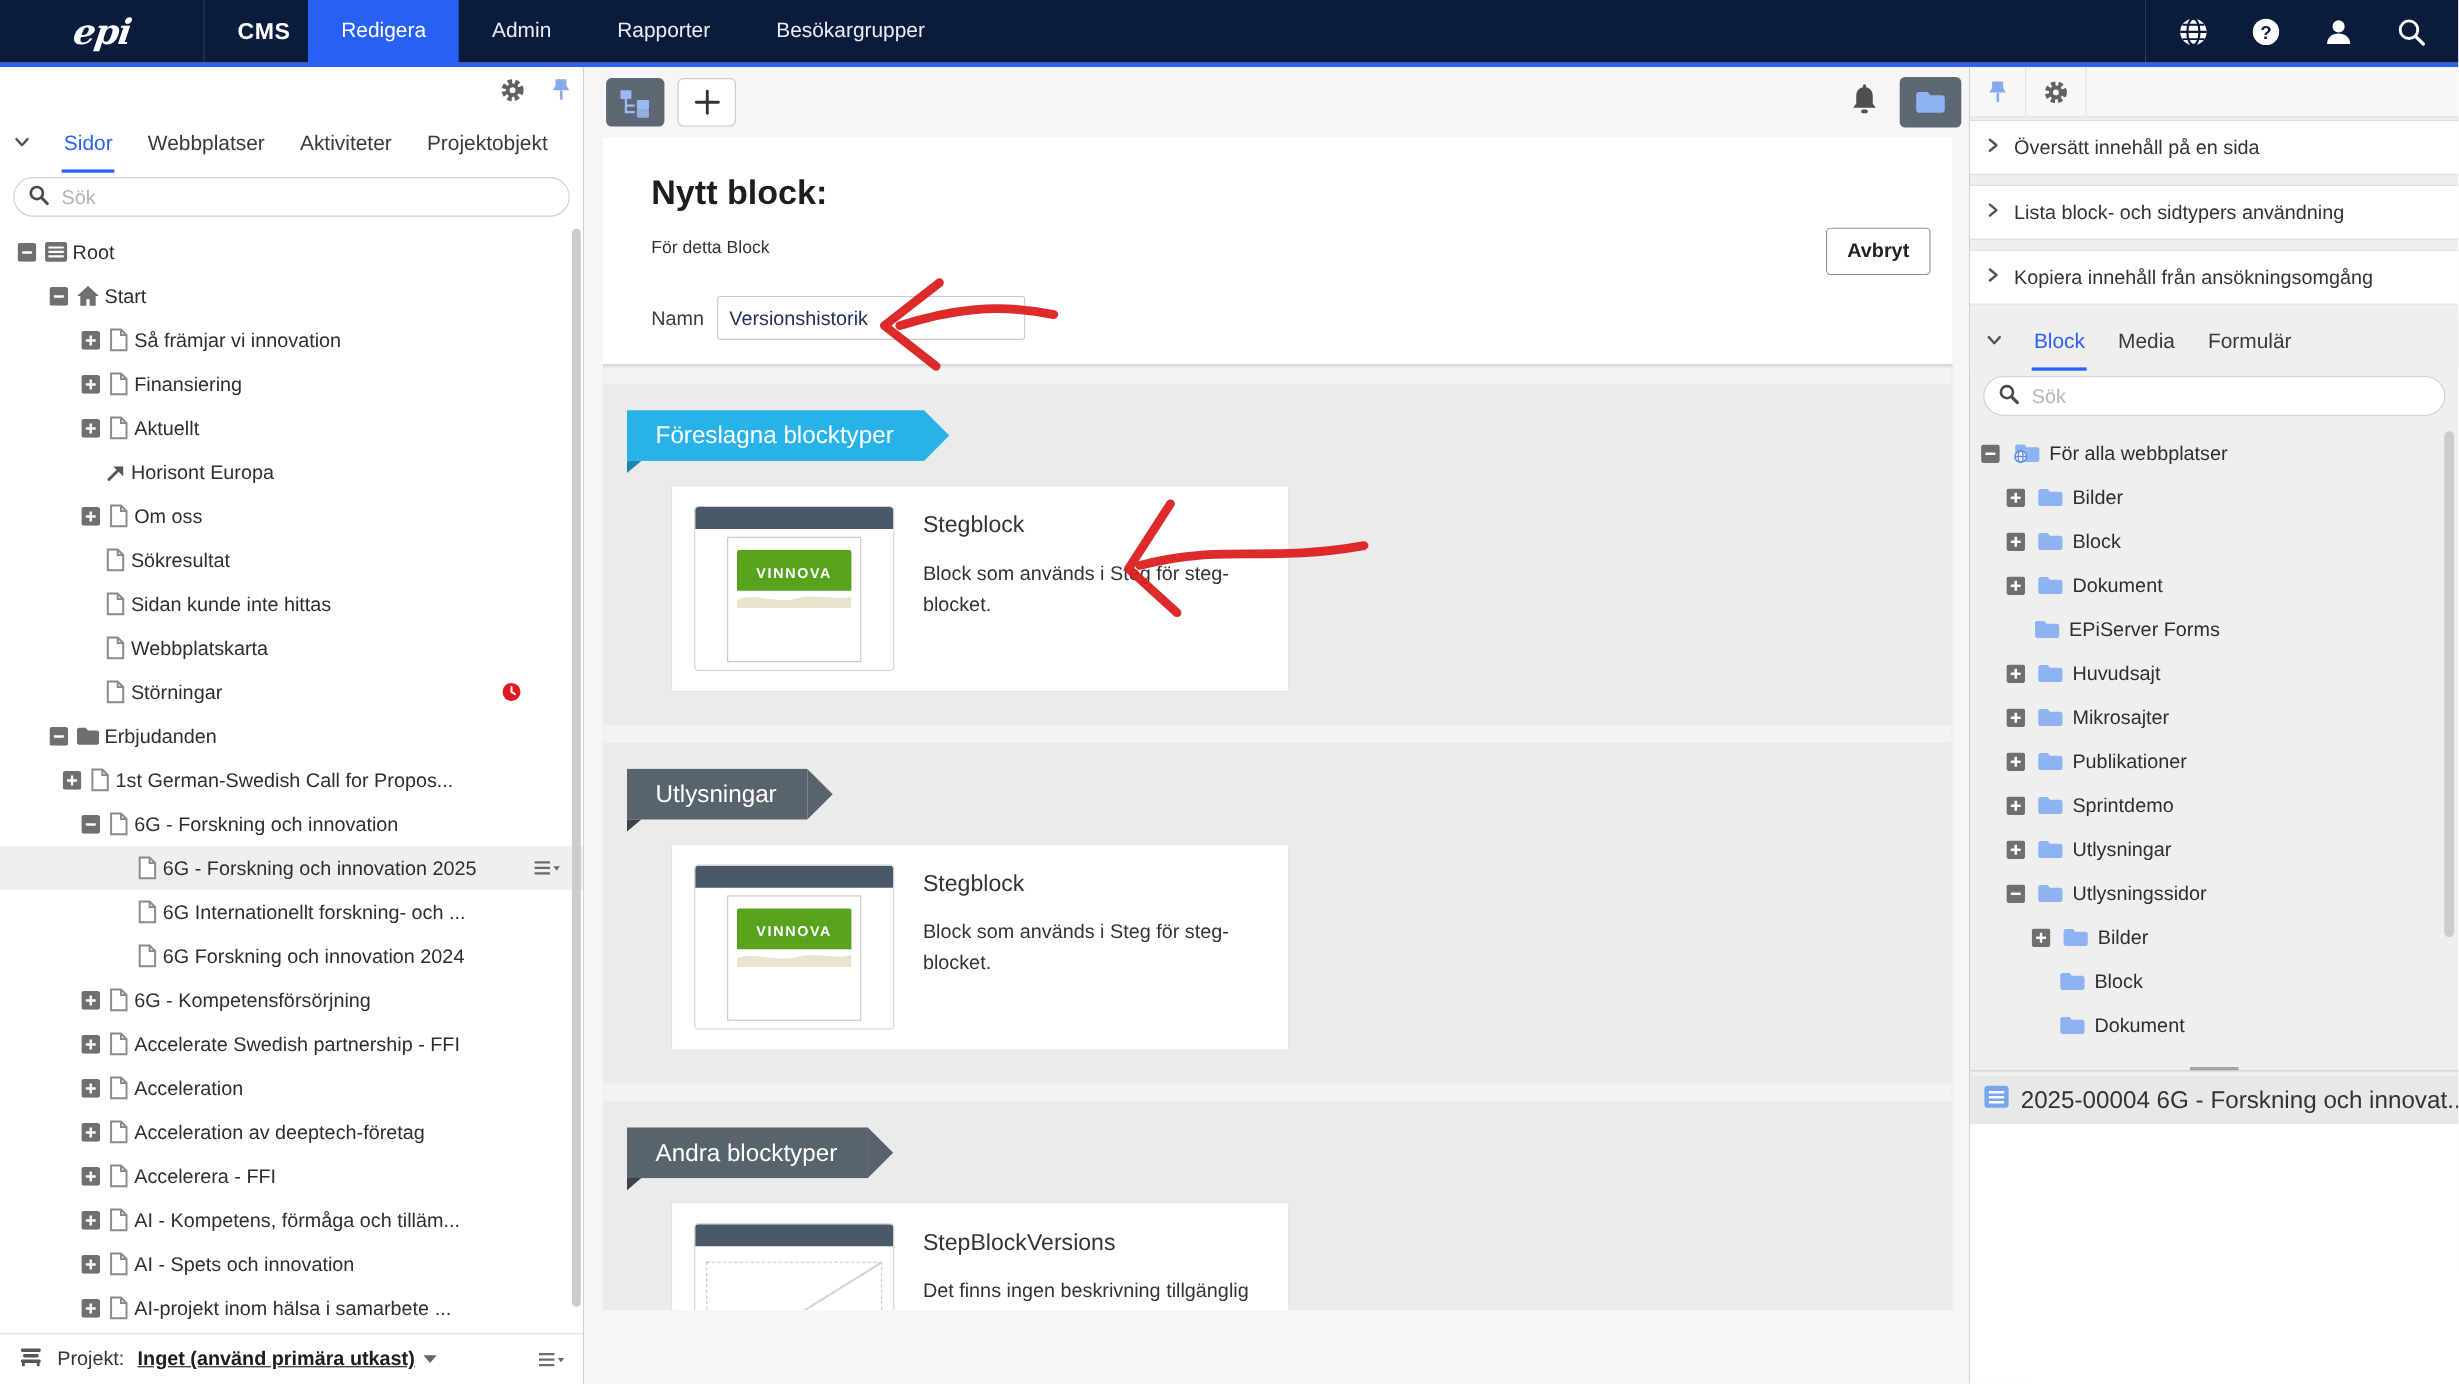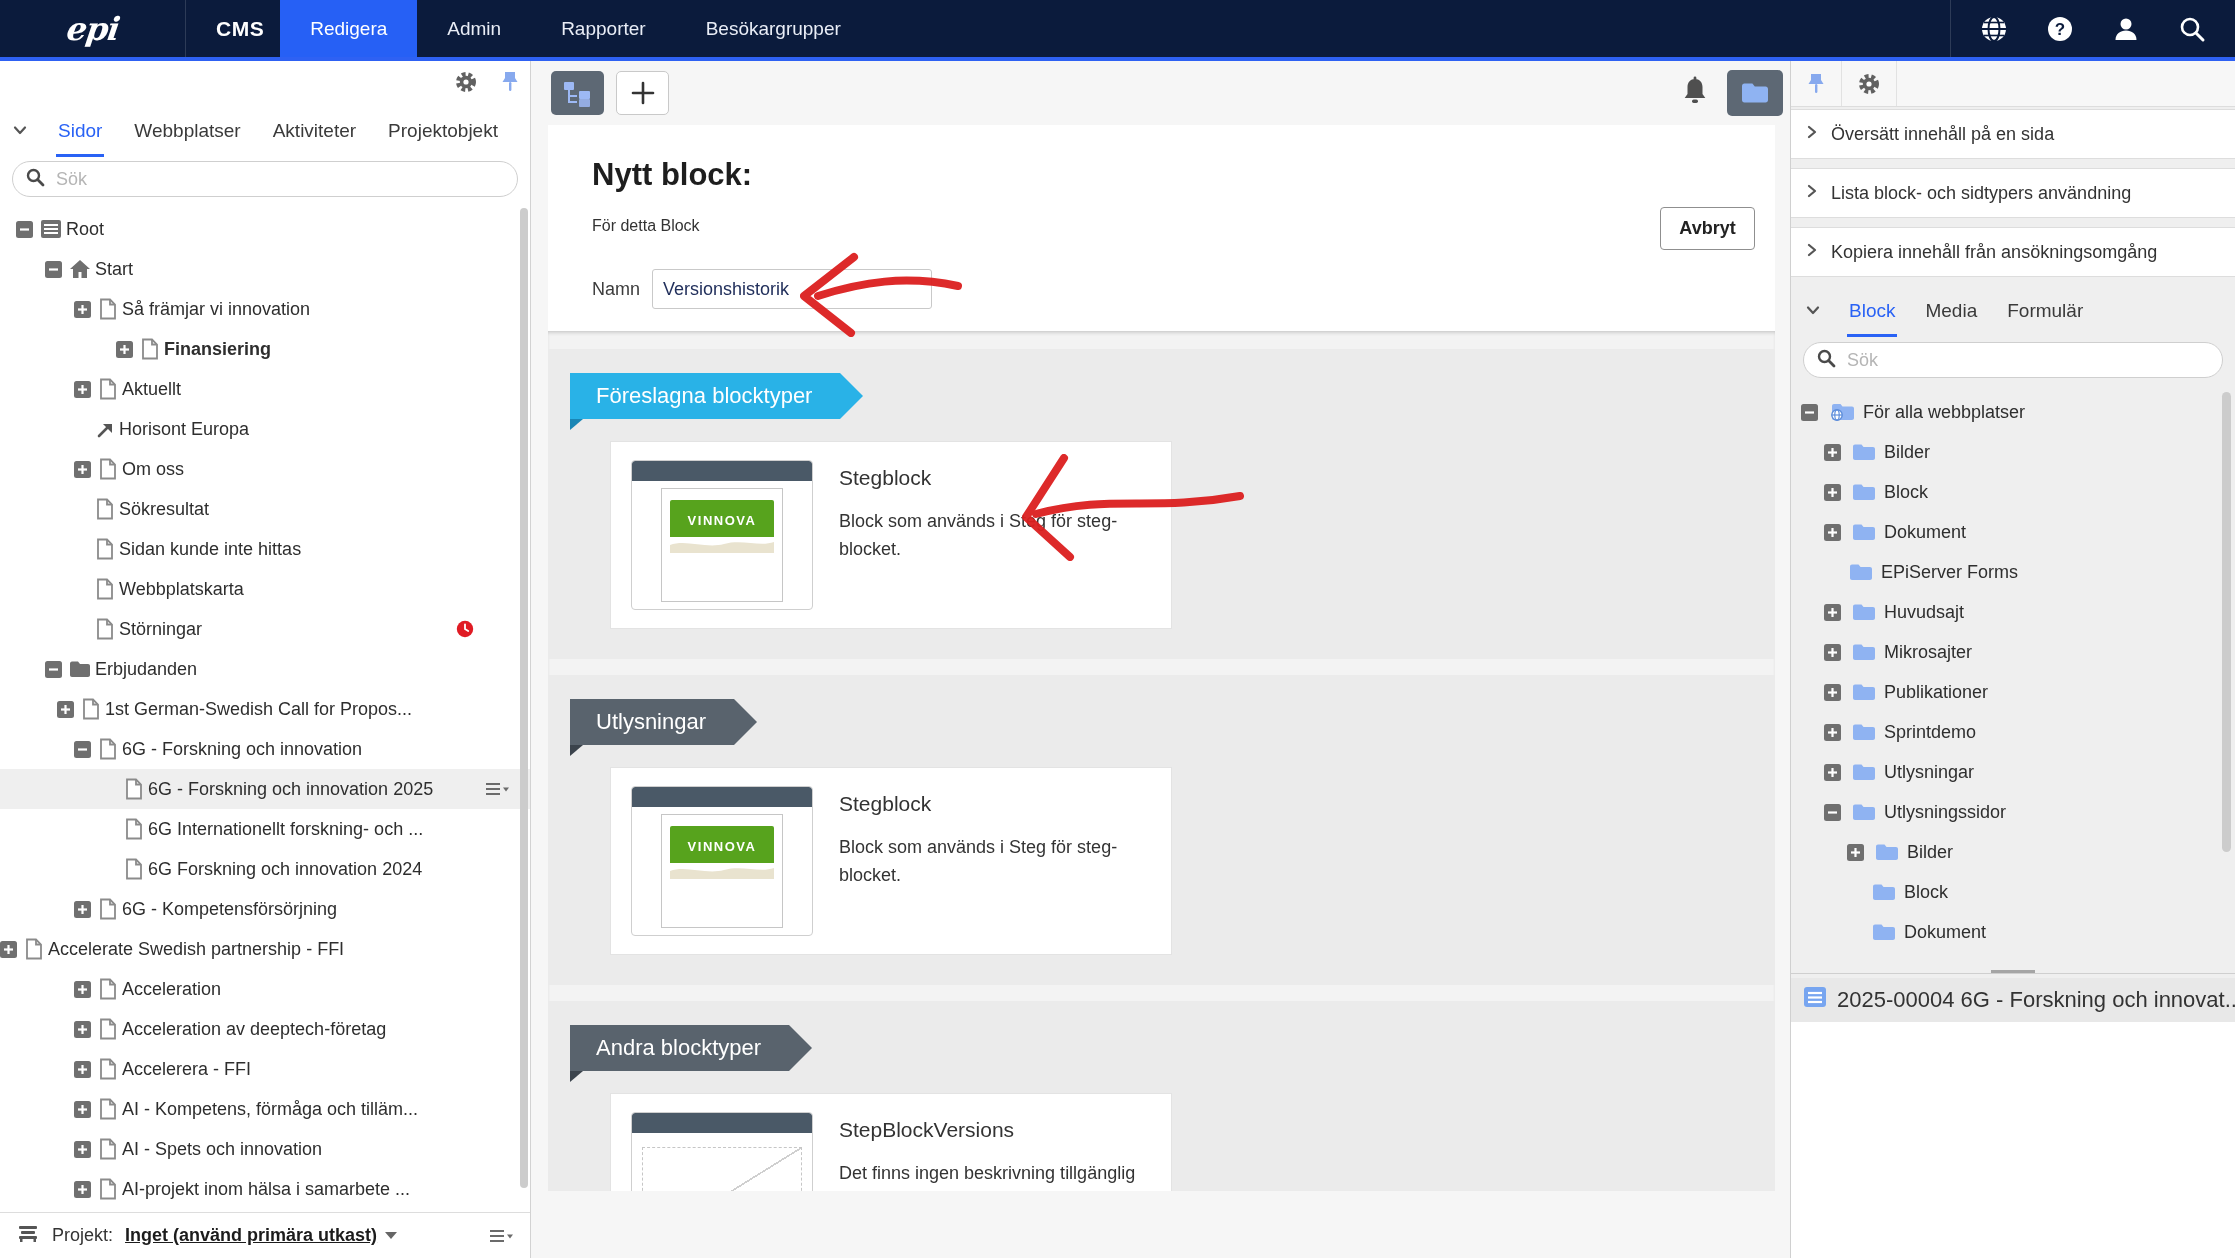--- a/index.html
+++ b/index.html
@@ -223,21 +223,21 @@
               </svg>
             </span>
             <span class="ticon">
               <svg width="20" height="22" viewBox="0 0 20 22" xmlns="http://www.w3.org/2000/svg">
                 <path d="M3 1.5h9l5 5v14H3z" fill="#fff" stroke="#8b8b8b" stroke-width="1.8"></path>
                 <path d="M12 1.5v5h5" fill="none" stroke="#8b8b8b" stroke-width="1.8"></path>
               </svg>
             </span>
             <span>Så främjar vi innovation</span>
           </div>
-          <div class="tree-row" style="padding-left: 116px; font-weight: bold;">
+          <div class="tree-row" style="padding-left: 74px;">
             <span class="ticon">
               <svg width="17" height="17" viewBox="0 0 17 17" xmlns="http://www.w3.org/2000/svg">
                 <rect width="17" height="17" rx="2.5" fill="#6f6f6f"></rect>
                 <line x1="4" y1="8.5" x2="13" y2="8.5" stroke="#fff" stroke-width="2.2"></line>
                 <line x1="8.5" y1="4" x2="8.5" y2="13" stroke="#fff" stroke-width="2.2"></line>
               </svg>
             </span>
             <span class="ticon">
               <svg width="20" height="22" viewBox="0 0 20 22" xmlns="http://www.w3.org/2000/svg">
                 <path d="M3 1.5h9l5 5v14H3z" fill="#fff" stroke="#8b8b8b" stroke-width="1.8"></path>
@@ -426,21 +426,21 @@
               </svg>
             </span>
             <span class="ticon">
               <svg width="20" height="22" viewBox="0 0 20 22" xmlns="http://www.w3.org/2000/svg">
                 <path d="M3 1.5h9l5 5v14H3z" fill="#fff" stroke="#8b8b8b" stroke-width="1.8"></path>
                 <path d="M12 1.5v5h5" fill="none" stroke="#8b8b8b" stroke-width="1.8"></path>
               </svg>
             </span>
             <span>6G - Kompetensförsörjning</span>
           </div>
-          <div class="tree-row" style="">
+          <div class="tree-row" style="padding-left: 74px;">
             <span class="ticon">
               <svg width="17" height="17" viewBox="0 0 17 17" xmlns="http://www.w3.org/2000/svg">
                 <rect width="17" height="17" rx="2.5" fill="#6f6f6f"></rect>
                 <line x1="4" y1="8.5" x2="13" y2="8.5" stroke="#fff" stroke-width="2.2"></line>
                 <line x1="8.5" y1="4" x2="8.5" y2="13" stroke="#fff" stroke-width="2.2"></line>
               </svg>
             </span>
             <span class="ticon">
               <svg width="20" height="22" viewBox="0 0 20 22" xmlns="http://www.w3.org/2000/svg">
                 <path d="M3 1.5h9l5 5v14H3z" fill="#fff" stroke="#8b8b8b" stroke-width="1.8"></path>

